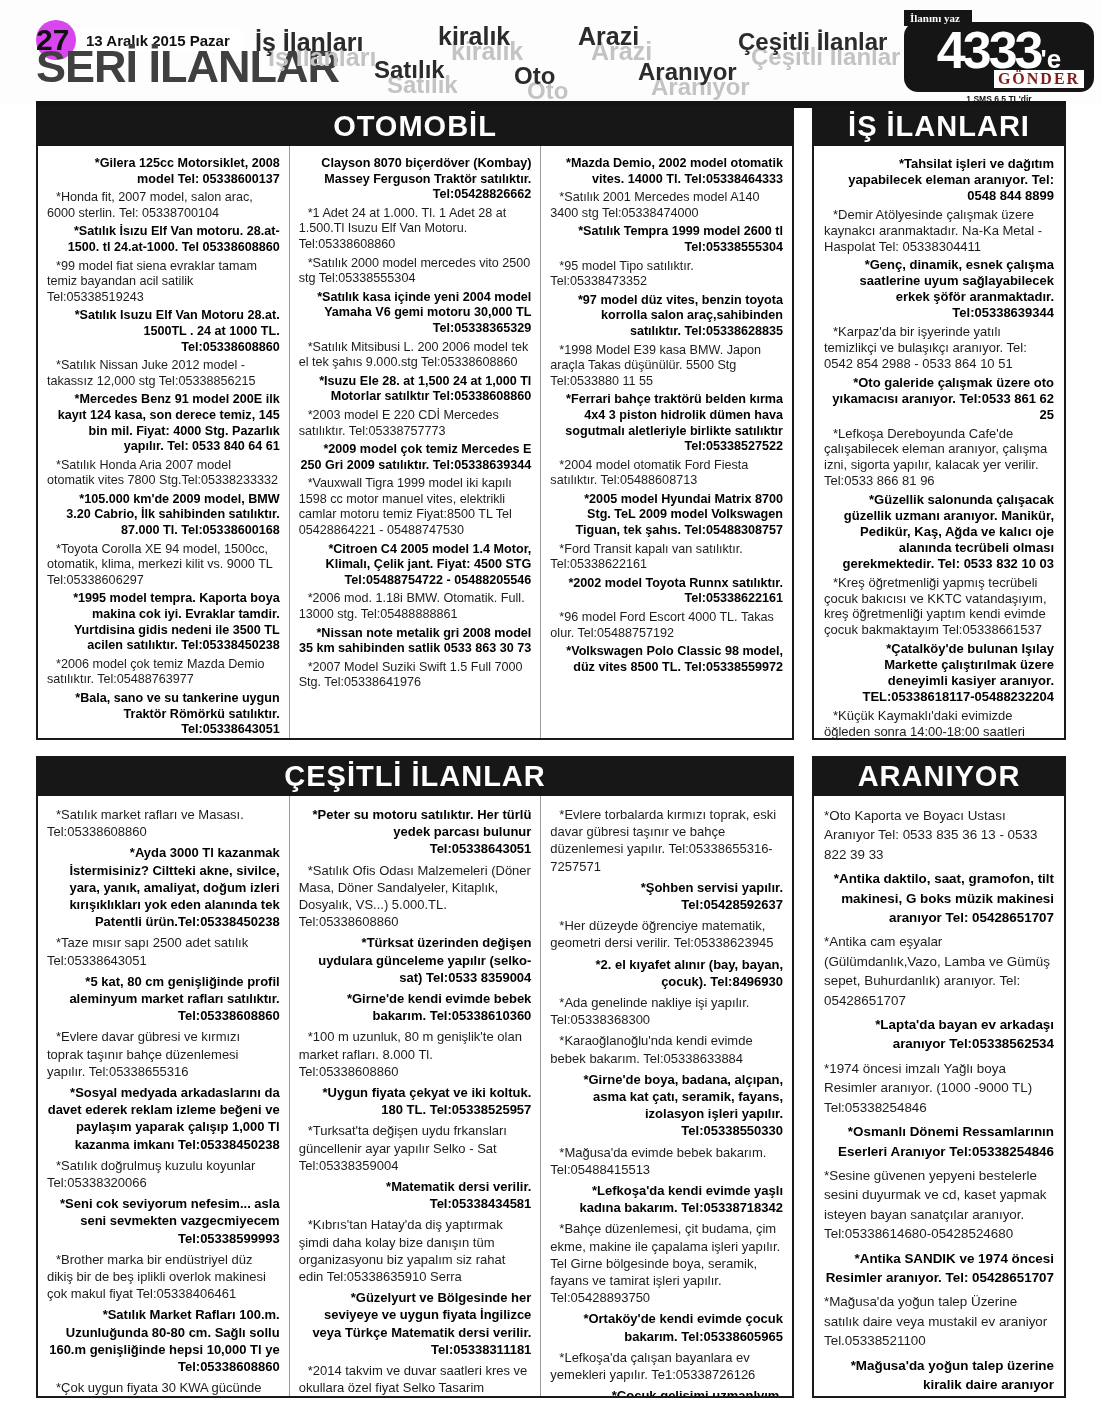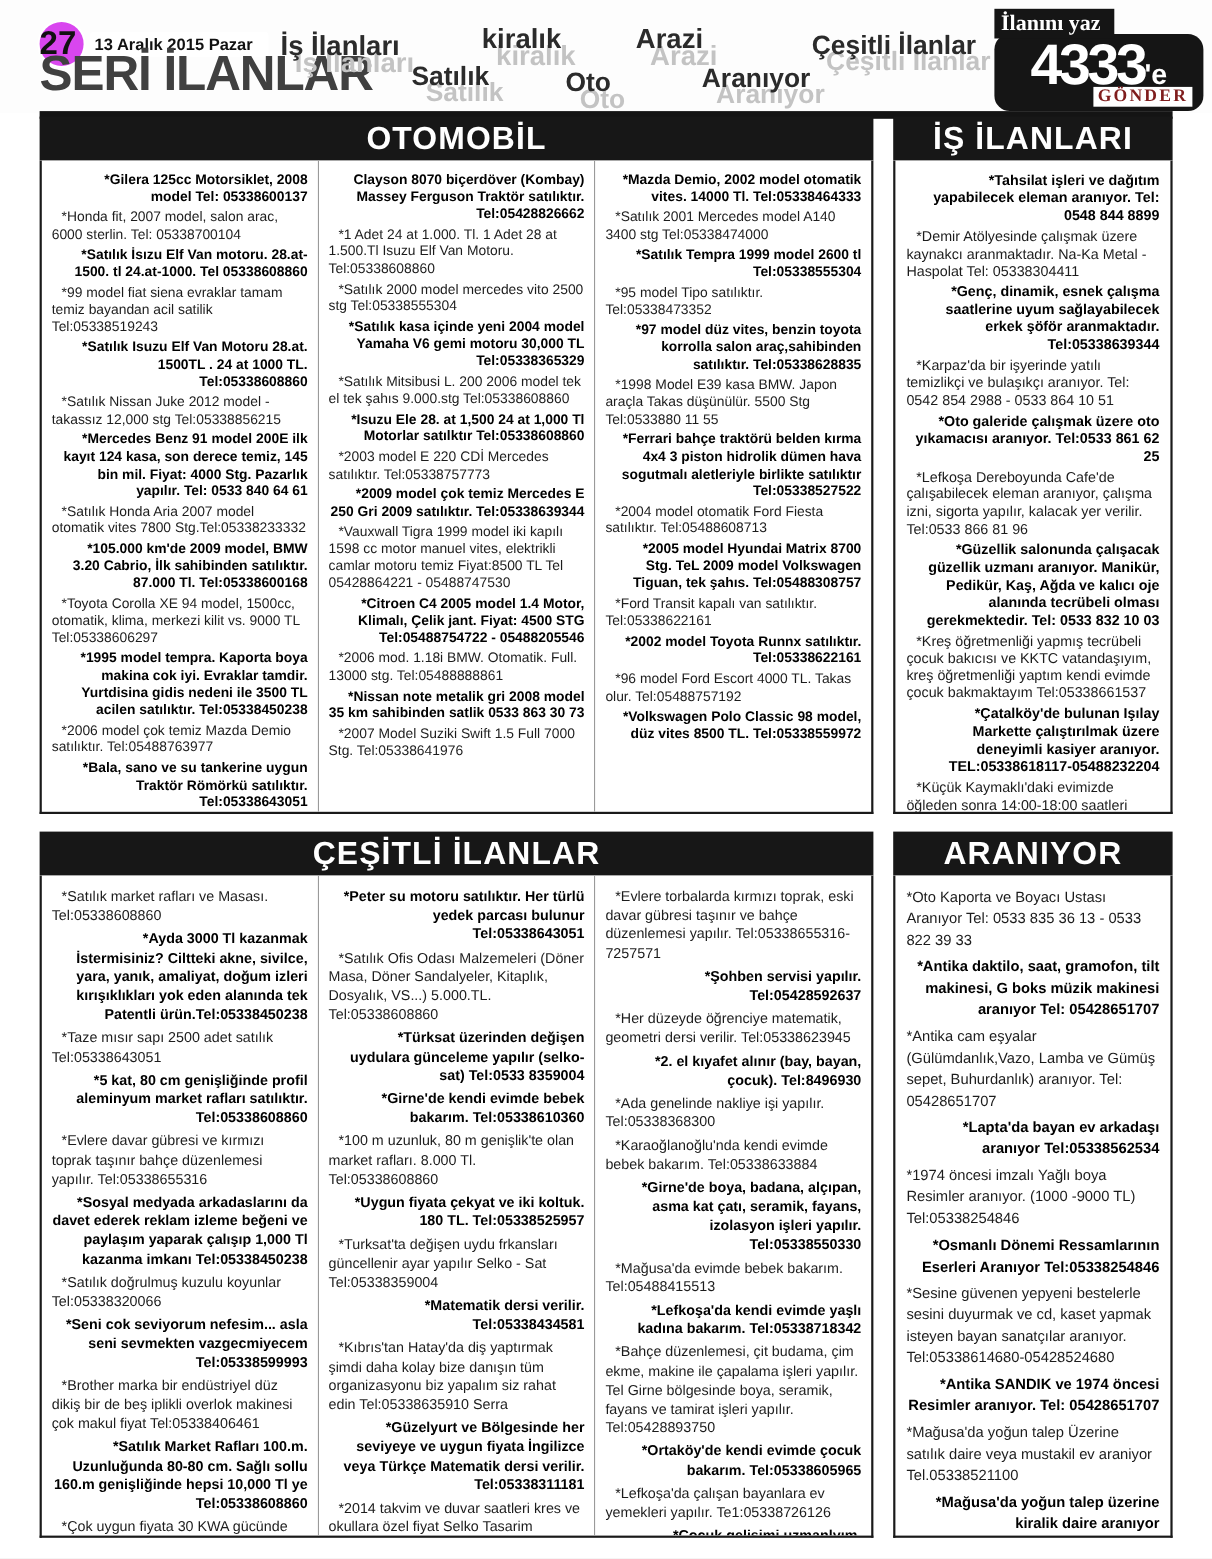--- a/index.html
+++ b/index.html
@@ -20,21 +20,21 @@
   .cat0{left:255px;top:28px;font-size:25px;}
   .cat1{left:438px;top:22px;font-size:25px;}
   .cat2{left:578px;top:22px;font-size:25px;}
   .cat3{left:738px;top:28px;font-size:24px;}
   .cat4{left:374px;top:56px;font-size:24px;}
   .cat5{left:514px;top:62px;font-size:24px;}
   .cat6{left:638px;top:58px;font-size:24px;}
 
   .smsbox{position:absolute;right:8px;top:8px;width:190px;}
   .sms-tab{display:inline-block;background:#151515;color:#fff;font-family:"Liberation Serif",serif;
-           font-weight:bold;font-size:20px;padding:2px 12px 2px 6px;position:relative;z-index:2;}
+           font-weight:bold;font-size:11px;padding:2px 12px 2px 6px;position:relative;z-index:2;}
   .sms-main{background:#151515;border-radius:14px;margin-top:-4px;padding:6px 8px 2px;position:relative;}
   .sms-number{color:#fff;font-size:52px;font-weight:bold;letter-spacing:-3px;line-height:0.85;text-align:center;}
   .sms-suffix{font-size:26px;letter-spacing:0;}
   .sms-gonder{display:block;margin:-2px 2px 2px auto;width:86px;background:#fff;color:#7f1d1d;
               font-family:"Liberation Serif",serif;font-weight:bold;font-size:16px;
               letter-spacing:2px;text-align:center;padding:0 2px;}
   .sms-note{font-size:8.5px;font-weight:bold;color:#111;text-align:center;line-height:1.25;margin-top:2px;}
 
   .top-rule{position:absolute;left:36px;right:36px;top:101px;height:7px;background:#141414;}
 

